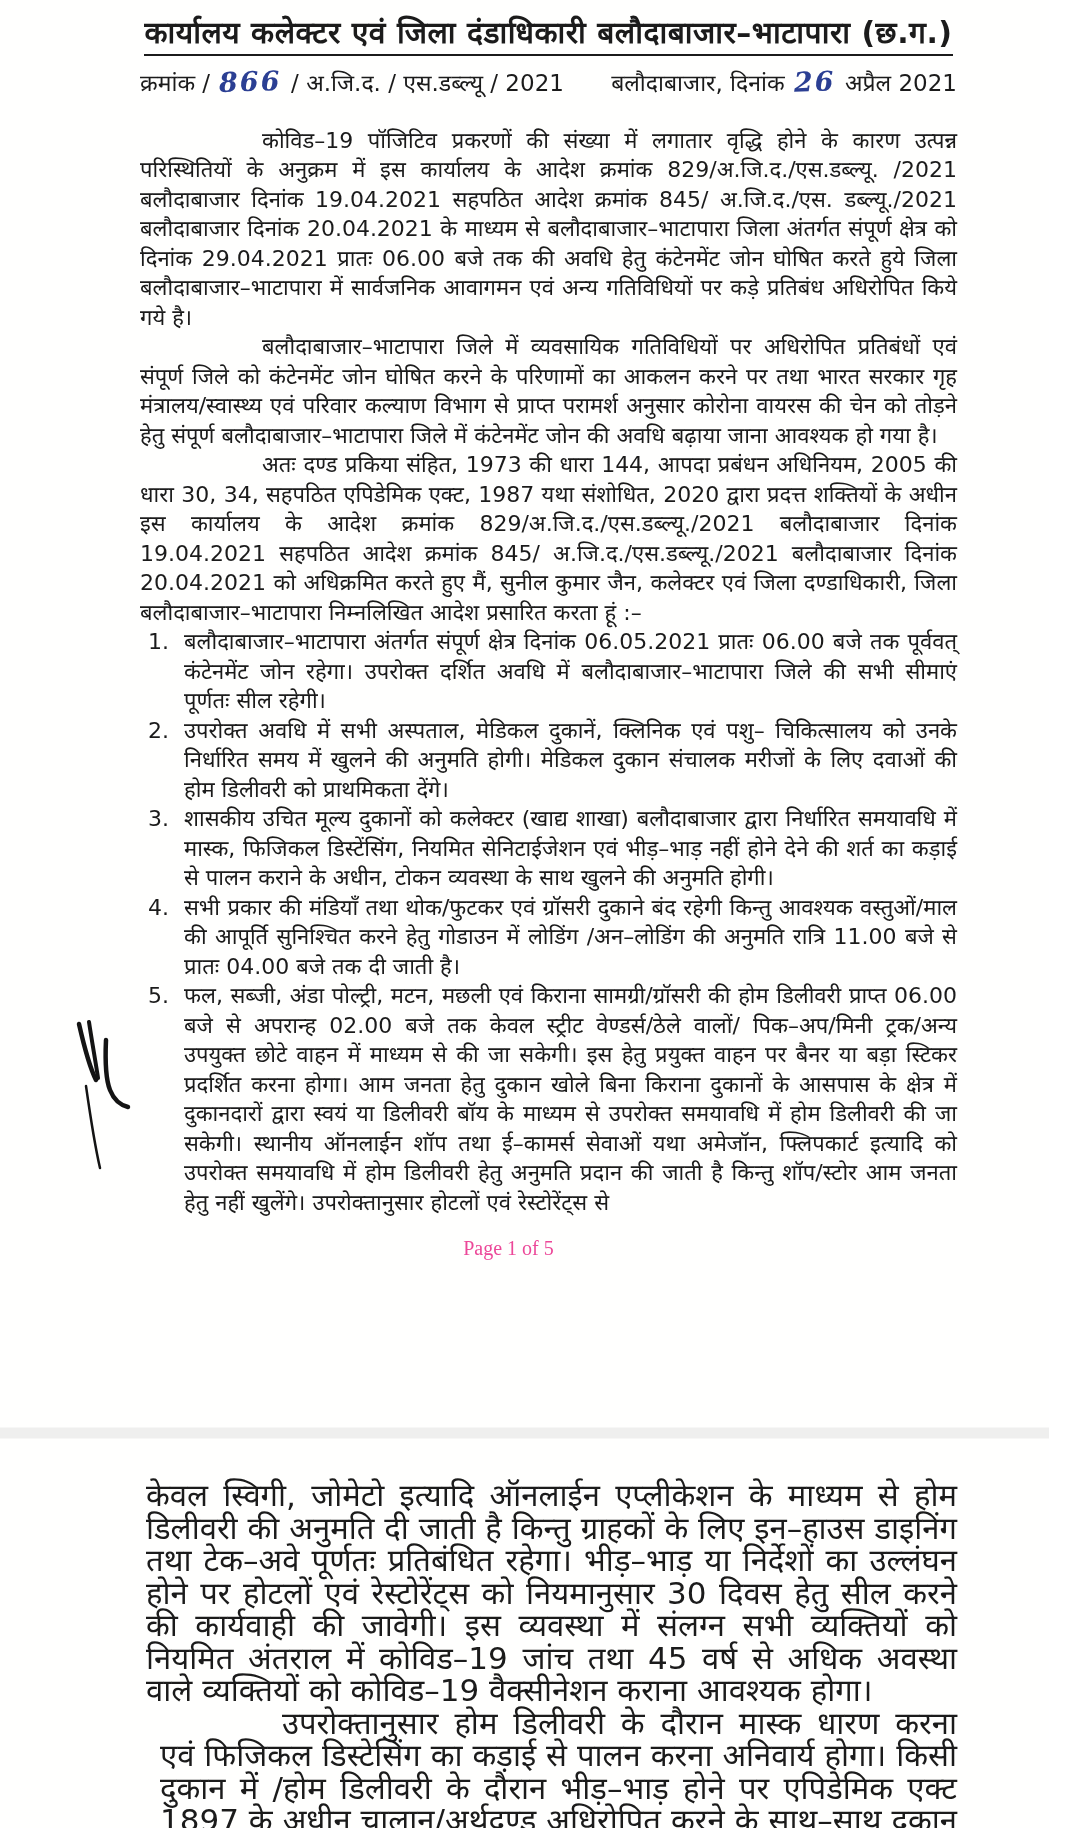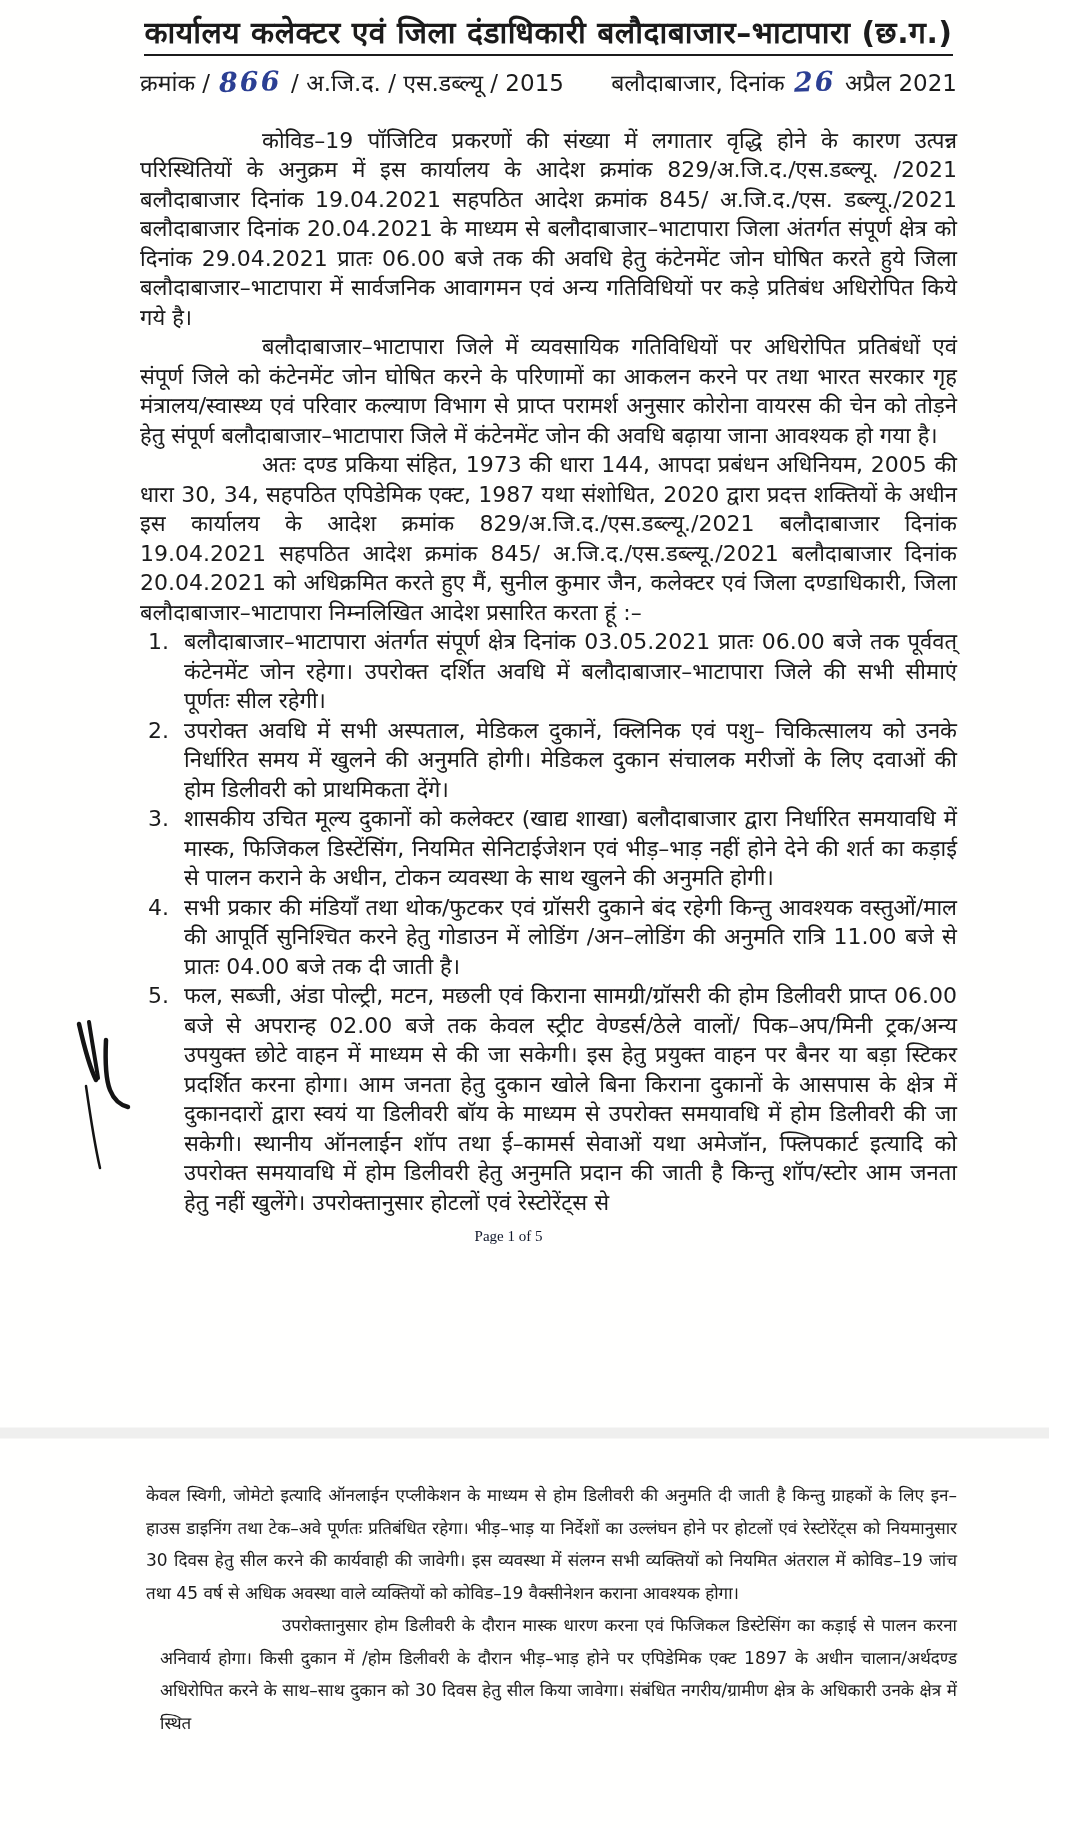--- a/index.html
+++ b/index.html
@@ -95,29 +95,29 @@
     padding-left: 8px;
     box-sizing: border-box;
   }
   .order-item .itext {
     flex: 1;
     text-align: justify;
   }
 
   .page-footer {
     text-align: center;
-    margin-top: 11px;
+    margin-top: 20px;
     font-family: "Liberation Serif", serif;
-    font-size: 15px;
-    color: #0f172a;
+    font-size: 20px;
+    color: #ec4899;
     transform: translateX(-40px);
   }
 
   .p2-para {
-    font-size: 17px;
+    font-size: 31px;
     line-height: 32.5px;
     text-align: justify;
     margin: 0;
   }
   .p2-para.indent { text-indent: 122px; margin-left: 14px; }
 
   .margin-scribble {
     position: absolute;
     left: 66px;
     top: 1020px;
@@ -144,36 +144,36 @@
 
   <div class="page page1">
 
     <div class="title-wrap">
       <div class="doc-title">कार्यालय कलेक्टर एवं जिला दंडाधिकारी बलौदाबाजार–भाटापारा (छ.ग.)</div>
     </div>
 
 
     <div class="ref-line">
       <span>
-        <span>क्रमांक / </span><span class="handwritten">866</span><span> / अ.जि.द. / एस.डब्ल्यू / 2015</span>
+        <span>क्रमांक / </span><span class="handwritten">866</span><span> / अ.जि.द. / एस.डब्ल्यू / 2021</span>
       </span>
       <span>
         <span>बलौदाबाजार, दिनांक </span><span class="handwritten">26</span><span> अप्रैल 2021</span>
       </span>
     </div>
 
     <div class="body-text">
       <p class="para indent">कोविड–19 पॉजिटिव प्रकरणों की संख्या में लगातार वृद्धि होने के कारण उत्पन्न परिस्थितियों के अनुक्रम में इस कार्यालय के आदेश क्रमांक 829/अ.जि.द./एस.डब्ल्यू. /2021 बलौदाबाजार दिनांक 19.04.2021 सहपठित आदेश क्रमांक 845/ अ.जि.द./एस. डब्ल्यू./2021 बलौदाबाजार दिनांक 20.04.2021 के माध्यम से बलौदाबाजार–भाटापारा जिला अंतर्गत संपूर्ण क्षेत्र को दिनांक 29.04.2021 प्रातः 06.00 बजे तक की अवधि हेतु कंटेनमेंट जोन घोषित करते हुये जिला बलौदाबाजार–भाटापारा में सार्वजनिक आवागमन एवं अन्य गतिविधियों पर कड़े प्रतिबंध अधिरोपित किये गये है।</p>
       <p class="para indent">बलौदाबाजार–भाटापारा जिले में व्यवसायिक गतिविधियों पर अधिरोपित प्रतिबंधों एवं संपूर्ण जिले को कंटेनमेंट जोन घोषित करने के परिणामों का आकलन करने पर तथा भारत सरकार गृह मंत्रालय/स्वास्थ्य एवं परिवार कल्याण विभाग से प्राप्त परामर्श अनुसार कोरोना वायरस की चेन को तोड़ने हेतु संपूर्ण बलौदाबाजार–भाटापारा जिले में कंटेनमेंट जोन की अवधि बढ़ाया जाना आवश्यक हो गया है।</p>
       <p class="para indent">अतः दण्ड प्रकिया संहित, 1973 की धारा 144, आपदा प्रबंधन अधिनियम, 2005 की धारा 30, 34, सहपठित एपिडेमिक एक्ट, 1987 यथा संशोधित, 2020 द्वारा प्रदत्त शक्तियों के अधीन इस कार्यालय के आदेश क्रमांक 829/अ.जि.द./एस.डब्ल्यू./2021 बलौदाबाजार दिनांक 19.04.2021 सहपठित आदेश क्रमांक 845/ अ.जि.द./एस.डब्ल्यू./2021 बलौदाबाजार दिनांक 20.04.2021 को अधिक्रमित करते हुए मैं, सुनील कुमार जैन, कलेक्टर एवं जिला दण्डाधिकारी, जिला बलौदाबाजार–भाटापारा निम्नलिखित आदेश प्रसारित करता हूं :–</p>
 
       <div class="order-list">
         <div class="order-item">
           <span class="num">1.</span>
-          <div class="itext">बलौदाबाजार–भाटापारा अंतर्गत संपूर्ण क्षेत्र दिनांक 03.05.2021 प्रातः 06.00 बजे तक पूर्ववत् कंटेनमेंट जोन रहेगा। उपरोक्त दर्शित अवधि में बलौदाबाजार–भाटापारा जिले की सभी सीमाएं पूर्णतः सील रहेगी।</div>
+          <div class="itext">बलौदाबाजार–भाटापारा अंतर्गत संपूर्ण क्षेत्र दिनांक 06.05.2021 प्रातः 06.00 बजे तक पूर्ववत् कंटेनमेंट जोन रहेगा। उपरोक्त दर्शित अवधि में बलौदाबाजार–भाटापारा जिले की सभी सीमाएं पूर्णतः सील रहेगी।</div>
         </div>
         <div class="order-item">
           <span class="num">2.</span>
           <div class="itext">उपरोक्त अवधि में सभी अस्पताल, मेडिकल दुकानें, क्लिनिक एवं पशु– चिकित्सालय को उनके निर्धारित समय में खुलने की अनुमति होगी। मेडिकल दुकान संचालक मरीजों के लिए दवाओं की होम डिलीवरी को प्राथमिकता देंगे।</div>
         </div>
         <div class="order-item">
           <span class="num">3.</span>
           <div class="itext">शासकीय उचित मूल्य दुकानों को कलेक्टर (खाद्य शाखा) बलौदाबाजार द्वारा निर्धारित समयावधि में मास्क, फिजिकल डिस्टेंसिंग, नियमित सेनिटाईजेशन एवं भीड़–भाड़ नहीं होने देने की शर्त का कड़ाई से पालन कराने के अधीन, टोकन व्यवस्था के साथ खुलने की अनुमति होगी।</div>
         </div>
         <div class="order-item">

